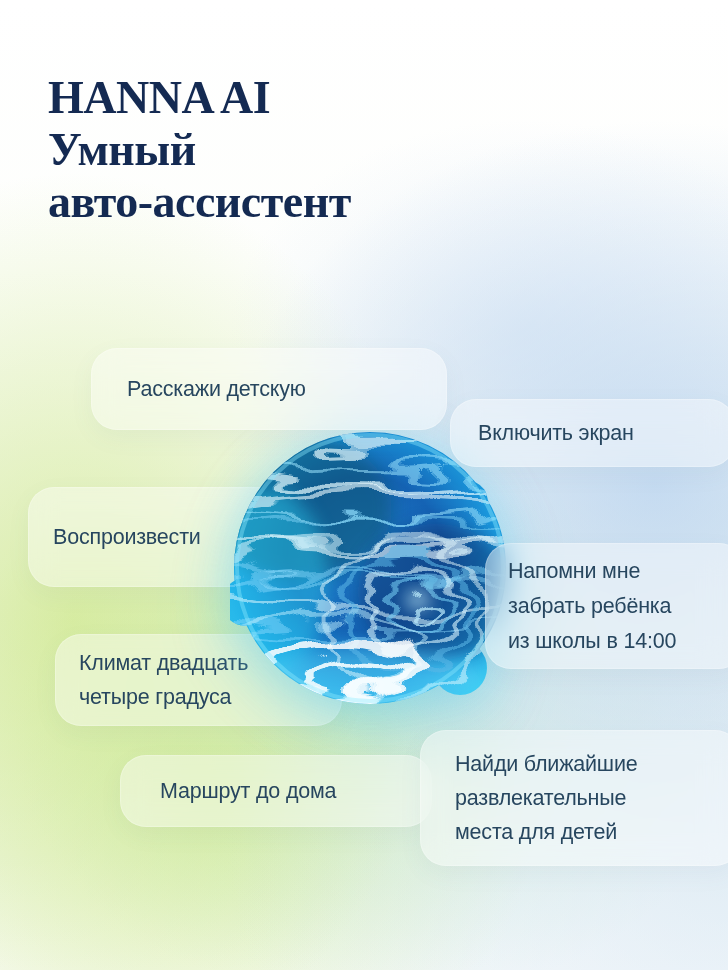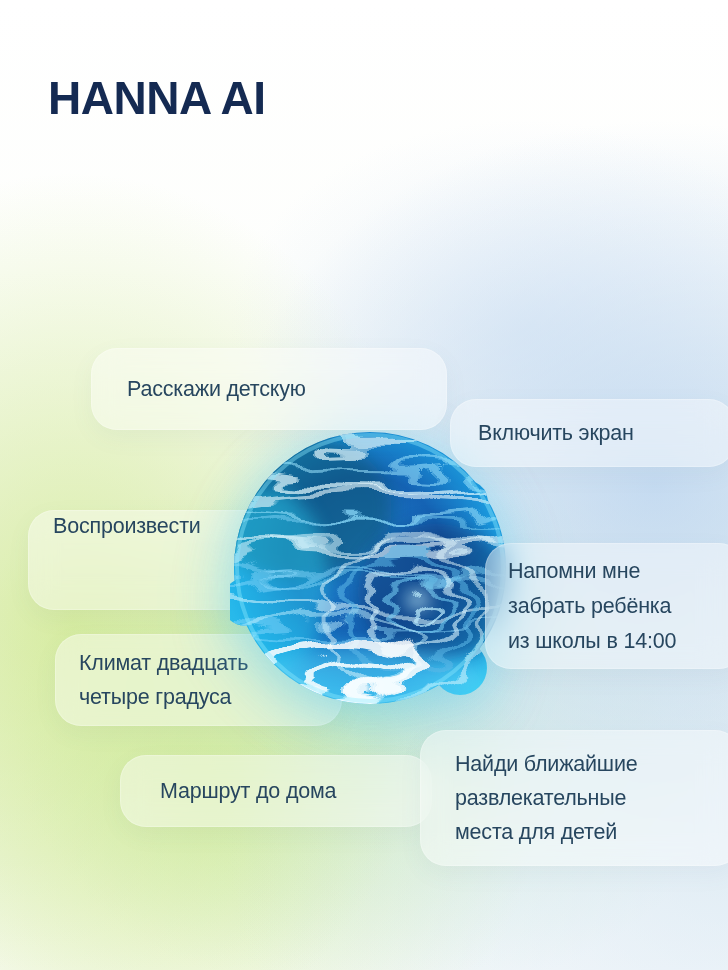--- a/index.html
+++ b/index.html
@@ -10,48 +10,50 @@
       radial-gradient(620px 520px at 90% 50%, rgba(186,212,240,.80), rgba(186,212,240,0) 70%),
       radial-gradient(700px 620px at 100% 86%, rgba(205,225,245,.55), rgba(205,225,245,0) 72%),
       radial-gradient(420px 300px at 72% 34%, rgba(216,230,246,.55), rgba(216,230,246,0) 70%),
       radial-gradient(540px 640px at 10% 64%, rgba(199,229,120,.60), rgba(199,229,120,0) 70%),
       radial-gradient(460px 440px at 30% 82%, rgba(205,234,140,.55), rgba(205,234,140,0) 70%),
       radial-gradient(520px 380px at 52% 76%, rgba(160,222,190,.38), rgba(160,222,190,0) 70%),
       linear-gradient(180deg,#ffffff 0%,#fdfefc 28%,#f4f8ef 62%,#f7faf5 88%,#fbfcfa 100%);
   }
   .title{
     position:absolute;left:48px;top:72px;z-index:4;
-    color:#142a52;font-weight:700;font-size:46px;line-height:52px;letter-spacing:-.5px;
+    color:#142a52;font-weight:700;font-size:46px;line-height:52px;letter-spacing:-.5px;font-family:Liberation Serif, serif;
   }
   .bubble{
     position:absolute;display:flex;flex-direction:column;justify-content:center;
     background:rgba(255,255,255,.42);
     -webkit-backdrop-filter:blur(14px);backdrop-filter:blur(14px);
     border-radius:26px;
     box-shadow:inset 0 0 0 1px rgba(255,255,255,.22), 0 8px 24px rgba(90,120,140,.06);
     color:#27465f;font-size:21.5px;letter-spacing:-.2px;
   }
   .bubble .line{display:block;white-space:nowrap;}
   .b1{left:91px; top:348px; width:320px;height:82px; padding-left:36px;line-height:33px;z-index:3;}
   .b2{left:450px;top:399px; width:257px;height:68px; padding-left:28px;line-height:30px;z-index:3;}
-  .b3{left:28px; top:510px; width:240px;height:100px;padding-left:25px;line-height:33px;z-index:1;justify-content:space-between;}
+  .b3{left:28px; top:487px; width:240px;height:100px;padding-left:25px;line-height:33px;z-index:1;}
   .b4{left:485px;top:543px; width:237px;height:126px;padding-left:23px;line-height:35px;z-index:3;}
   .b5{left:55px; top:634px; width:263px;height:92px; padding-left:24px;line-height:34px;z-index:1;}
   .b6{left:120px;top:755px; width:272px;height:72px; padding-left:40px;line-height:30px;z-index:3;}
   .b7{left:420px;top:730px; width:286px;height:136px;padding-left:35px;line-height:34px;z-index:3;}
   .orb{
     position:absolute;left:230px;top:430px;width:280px;height:280px;z-index:2;
     filter:drop-shadow(0 18px 32px rgba(70,190,230,.40)) drop-shadow(0 0 22px rgba(120,220,250,.30));
   }
 </style>
 </head>
 <body>
 
 <div class="title">
   <div>HANNA AI</div>
+  <div>Умный</div>
+  <div>авто-ассистент</div>
 </div>
 
 <svg class="orb" viewBox="0 0 280 280" aria-hidden="true">
   <defs>
     <radialGradient id="orbBase" cx="48%" cy="44%" r="66%">
       <stop offset="0%" stop-color="#1f7ecb"></stop>
       <stop offset="42%" stop-color="#1563b4"></stop>
       <stop offset="72%" stop-color="#1b9ade"></stop>
       <stop offset="100%" stop-color="#3fd4f6"></stop>
     </radialGradient>

